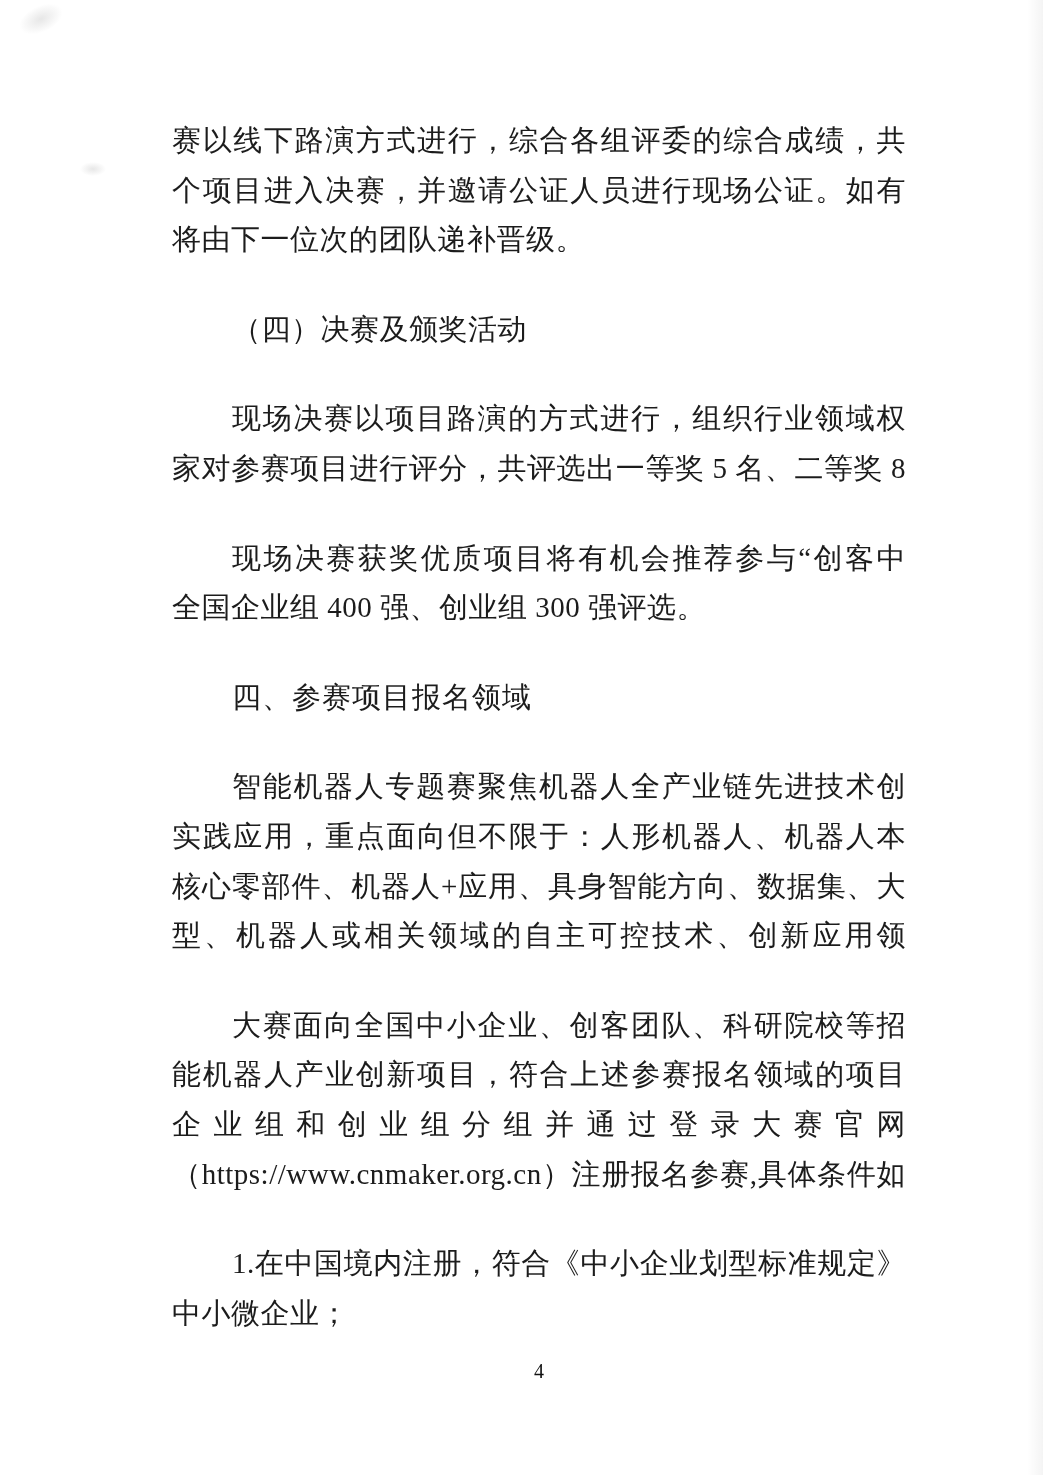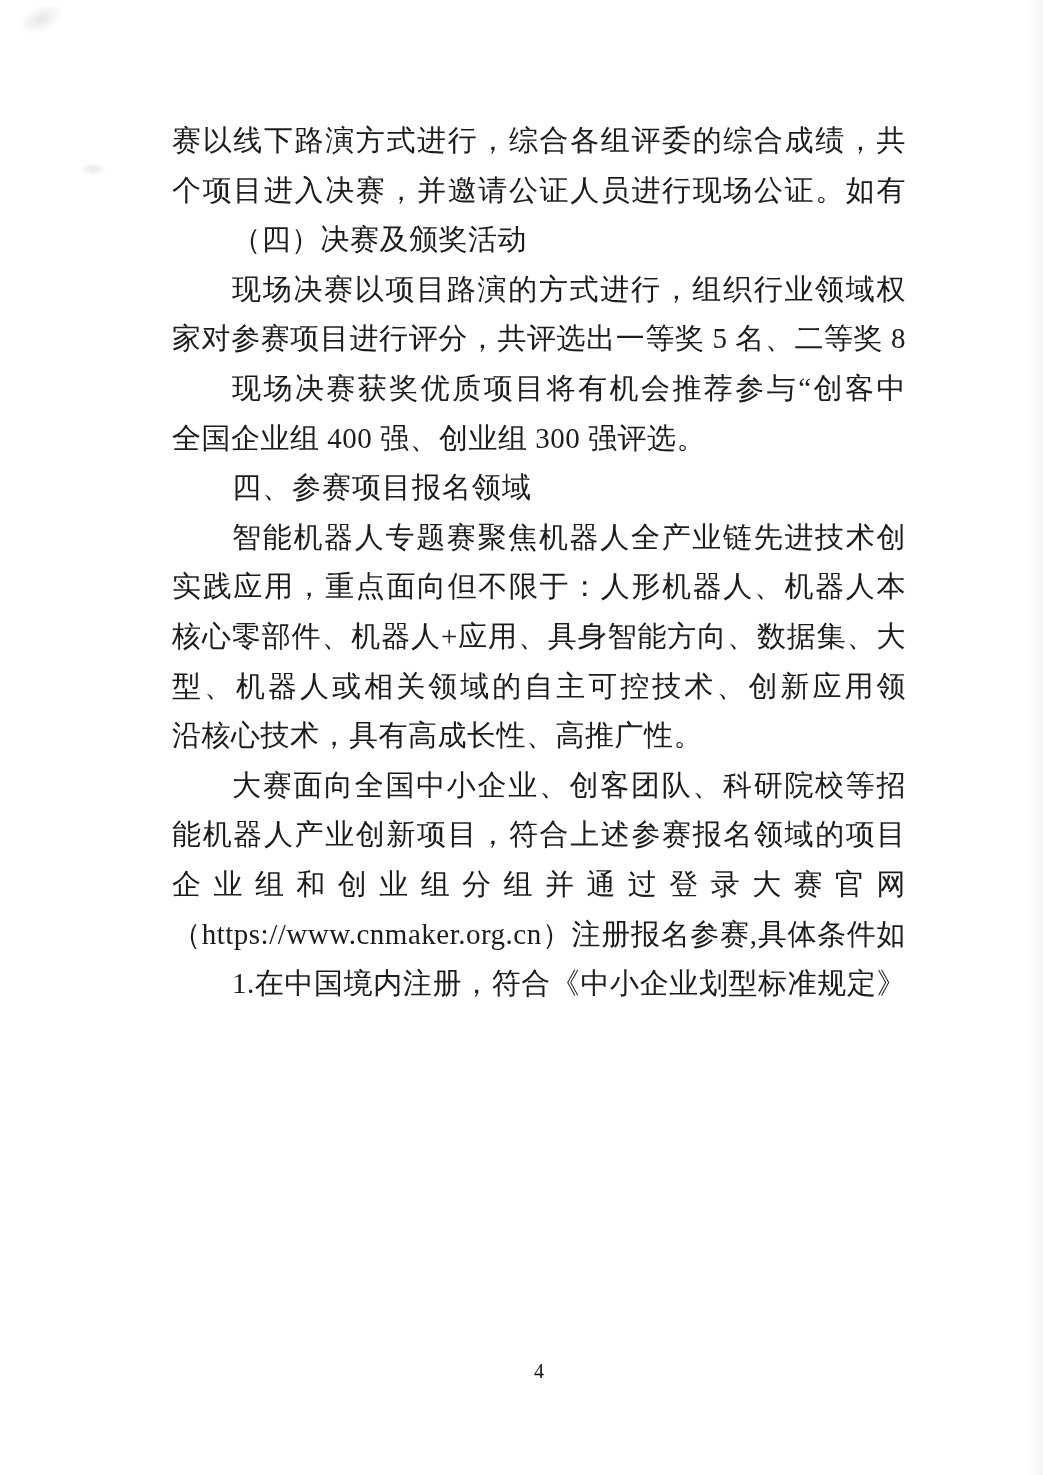--- a/index.html
+++ b/index.html
@@ -52,20 +52,21 @@
   }
   .line.full {
     white-space: normal;
     overflow: hidden;
     text-align: justify;
     text-align-last: justify;
     text-justify: inter-character;
   }
   .line.indent {
     text-indent: 60px;
+    margin-top: 40px;
   }
   .line.heading {
     font-family: "Liberation Sans", sans-serif;
     font-weight: 400;
     letter-spacing: 1px;
   }
   .page-number {
     position: absolute;
     left: 172px;
     top: 1356px;
@@ -80,32 +81,33 @@
 </head>
 <body>
 
 <div class="page">
   <div class="smudge-a"></div>
   <div class="smudge-b"></div>
 
   <div class="content">
     <div class="line full">赛以线下路演方式进行，综合各组评委的综合成绩，共 48</div>
     <div class="line full">个项目进入决赛，并邀请公证人员进行现场公证。如有弃权，</div>
+    <div class="line">将由下一位次的团队递补晋级。</div>
     <div class="line indent">（四）决赛及颁奖活动</div>
     <div class="line indent full">现场决赛以项目路演的方式进行，组织行业领域权威专</div>
     <div class="line full">家对参赛项目进行评分，共评选出一等奖 5 名、二等奖 8 名、</div>
     <div class="line indent full">现场决赛获奖优质项目将有机会推荐参与“创客中国”</div>
     <div class="line">全国企业组 400 强、创业组 300 强评选。</div>
     <div class="line indent heading">四、参赛项目报名领域</div>
     <div class="line indent full">智能机器人专题赛聚焦机器人全产业链先进技术创新、</div>
     <div class="line full">实践应用，重点面向但不限于：人形机器人、机器人本体、</div>
     <div class="line full">核心零部件、机器人+应用、具身智能方向、数据集、大模</div>
     <div class="line full">型、机器人或相关领域的自主可控技术、创新应用领域、前</div>
-    <div class="line">沿核心技术，具有高成长性、高推广性。</div>
     <div class="line indent full">大赛面向全国中小企业、创客团队、科研院校等招募智</div>
     <div class="line full">能机器人产业创新项目，符合上述参赛报名领域的项目按照</div>
     <div class="line full">企业组和创业组分组并通过登录大赛官网</div>
     <div class="line full">（https://www.cnmaker.org.cn）注册报名参赛,具体条件如下：</div>
     <div class="line indent full">1.在中国境内注册，符合《中小企业划型标准规定》的</div>
+    <div class="line">中小微企业；</div>
   </div>
 
   <div class="page-number">4</div>
 </div>
 
 </body></html>

